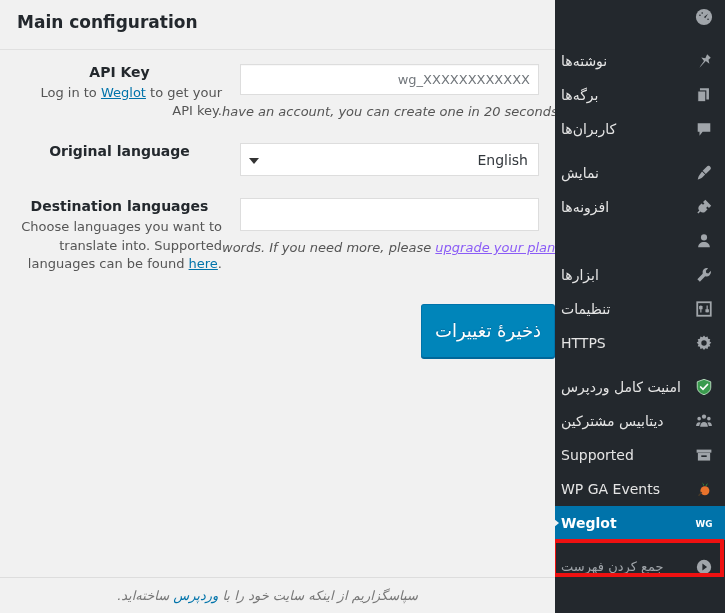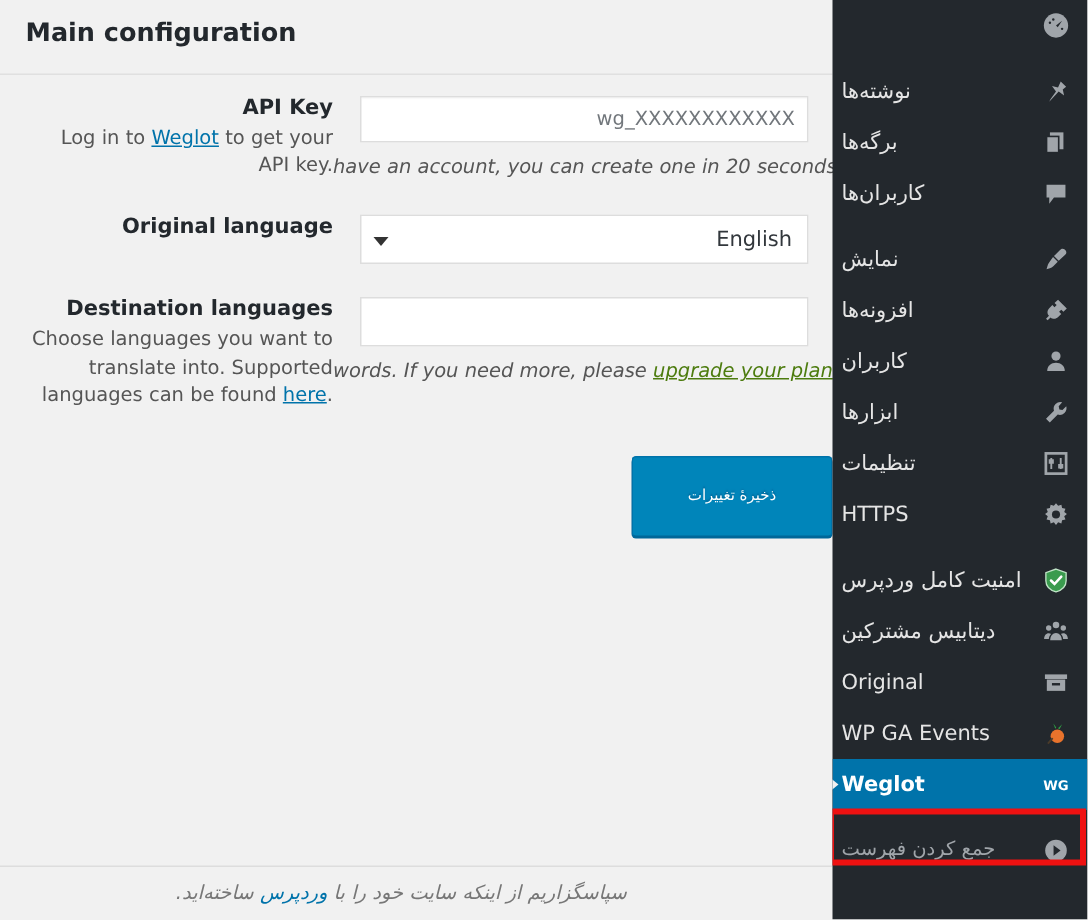--- a/index.html
+++ b/index.html
@@ -151,21 +151,21 @@
     padding: 0 0 0 17px;
     text-align: left;
     direction: ltr;
   }
   .row-label .lbl-title {
     font-size: 14px;
     font-weight: bold;
     color: #23282d;
     display: block;
     margin-bottom: 4px;
-    text-align: right;
+    text-align: center;
   }
   .row-label .lbl-desc {
     font-size: 13px;
     color: #555;
     line-height: 1.42;
     display: block;
     text-align: right;
     direction: rtl;
   }
   .row-label .lbl-desc .en {
@@ -241,42 +241,42 @@
     text-align: left;
     direction: ltr;
     padding: 8px 0 0 0;
     margin-left: 0;
     white-space: nowrap;
     overflow: hidden;
     text-overflow: clip;
     margin-right: -40px;
   }
   .field-note a {
-    color: #4d7c0f;
+    color: #8b5cf6;
     text-decoration: underline;
   }
   a.wlink {
     color: #0073aa;
     text-decoration: underline;
   }
 
   .submit-wrap {
     padding: 22px 0 0 0;
     display: flex;
     justify-content: flex-start;
     padding-left: 110px;
   }
   .btn-primary {
     background: #0085ba;
     border: 1px solid #0073aa;
     border-bottom-color: #006799;
     box-shadow: 0 1px 0 #006799;
     color: #fff;
     font-family: "DejaVu Sans", "Liberation Sans", sans-serif;
-    font-size: 10px;
+    font-size: 18px;
     height: 54px;
     min-width: 134px;
     padding: 0 8px;
     cursor: pointer;
     border-radius: 3px;
     text-shadow: 0 -1px 1px #006799;
     direction: rtl;
   }
 
   .footer {
@@ -419,21 +419,20 @@
       <span class="mi-label">افزونه‌ها</span>
     </div>
 
     <div class="menu-item">
       <span class="mi-icon">
         <svg width="18" height="18" viewBox="0 0 20 20">
             <circle cx="10" cy="6" r="3.4" fill="#a0a5aa"></circle>
             <path d="M3.5 17 c0-3.8 2.9-6 6.5-6 s6.5 2.2 6.5 6 Z" fill="#a0a5aa"></path>
           </svg>
       </span>
-      <span class="mi-label">کاربران</span>
     </div>
 
     <div class="menu-item">
       <span class="mi-icon">
         <svg width="18" height="18" viewBox="0 0 20 20">
             <path d="M14.6 2.4 a5 5 0 0 0 -6.1 6.3 L2.6 14.6 l2.8 2.8 5.9-5.9 a5 5 0 0 0 6.3-6.1 l-2.8 2.8 -2.3-0.5 -0.5-2.3 Z" fill="#a0a5aa"></path>
           </svg>
       </span>
       <span class="mi-label">ابزارها</span>
     </div>
@@ -485,21 +484,21 @@
     </div>
 
     <div class="menu-item latin">
       <span class="mi-icon">
         <svg width="18" height="18" viewBox="0 0 20 20">
             <rect x="1.8" y="4" width="16.4" height="3.4" fill="#a0a5aa"></rect>
             <rect x="3.2" y="7.8" width="13.6" height="8.4" fill="#a0a5aa"></rect>
             <rect x="7" y="10.4" width="6" height="1.8" fill="#23282d"></rect>
           </svg>
       </span>
-      <span class="mi-label">Original</span>
+      <span class="mi-label">Supported</span>
     </div>
 
     <div class="menu-item latin">
       <span class="mi-icon">
         <svg width="18" height="18" viewBox="0 0 20 20">
             <circle cx="11" cy="12" r="5" fill="#e8732c"></circle>
             <path d="M9.5 6.5 L8 2.5 L10.2 5.5 Z" fill="#2f9e44"></path>
             <path d="M11.5 6.2 L14.5 3.2 L12.6 6.8 Z" fill="#2f9e44"></path>
             <path d="M4 17.5 L7.5 13.5" stroke="#4a3b2a" stroke-width="1.4" fill="none"></path>
           </svg>

